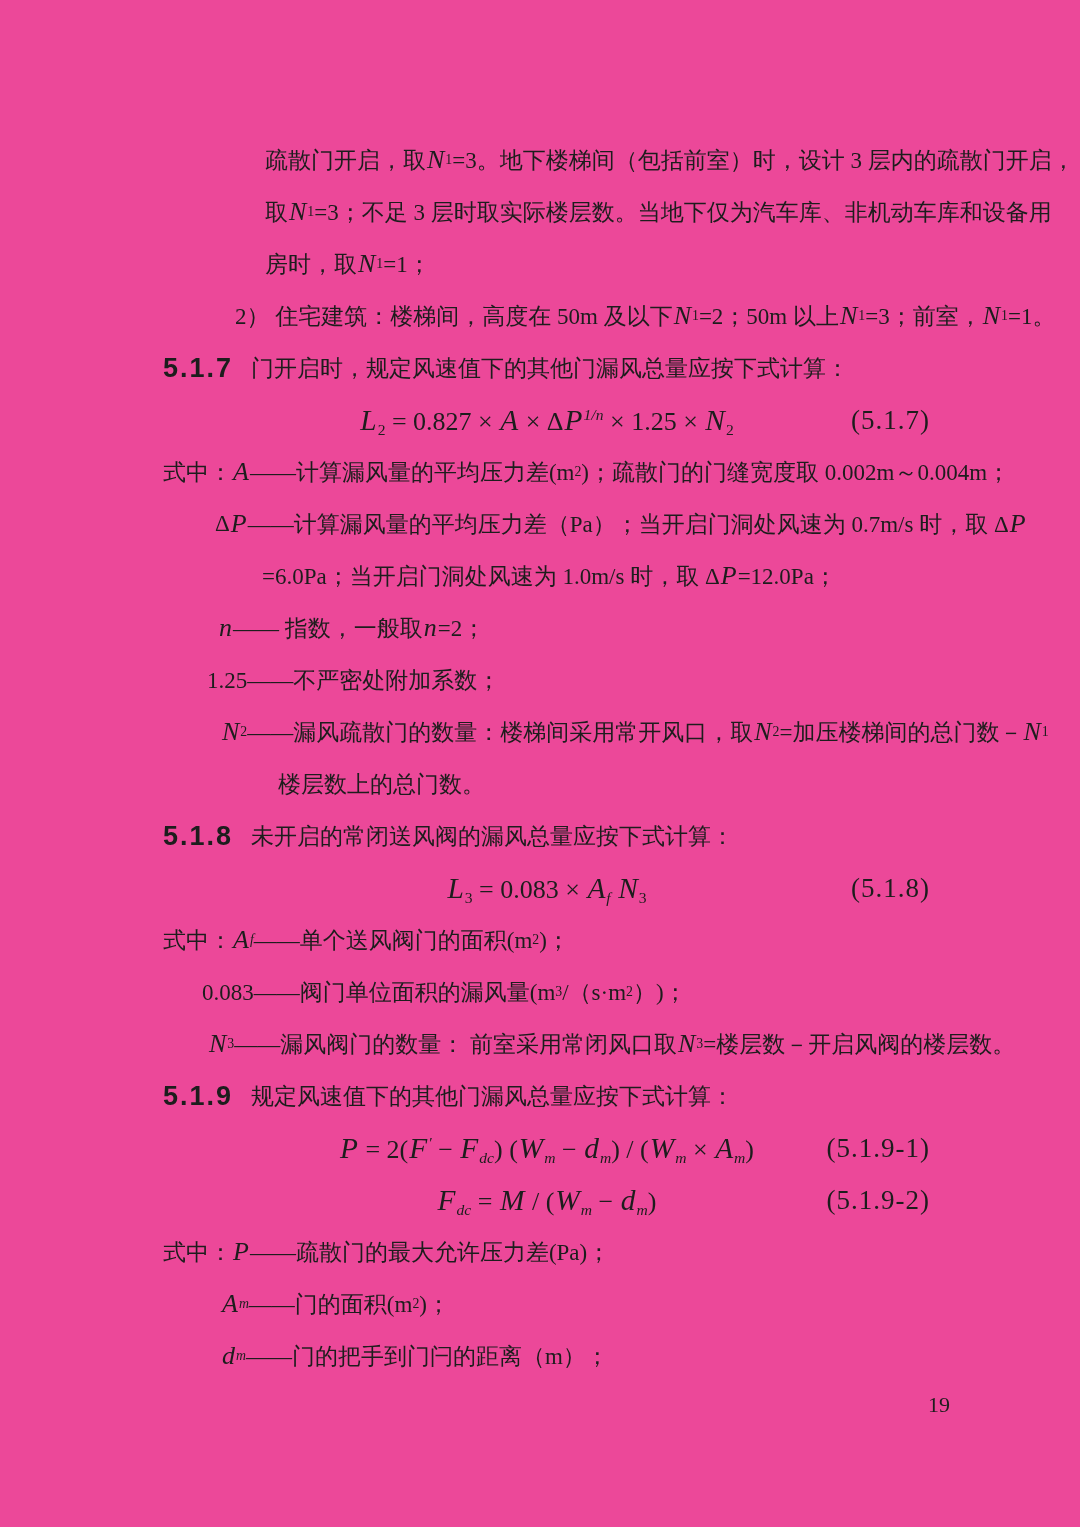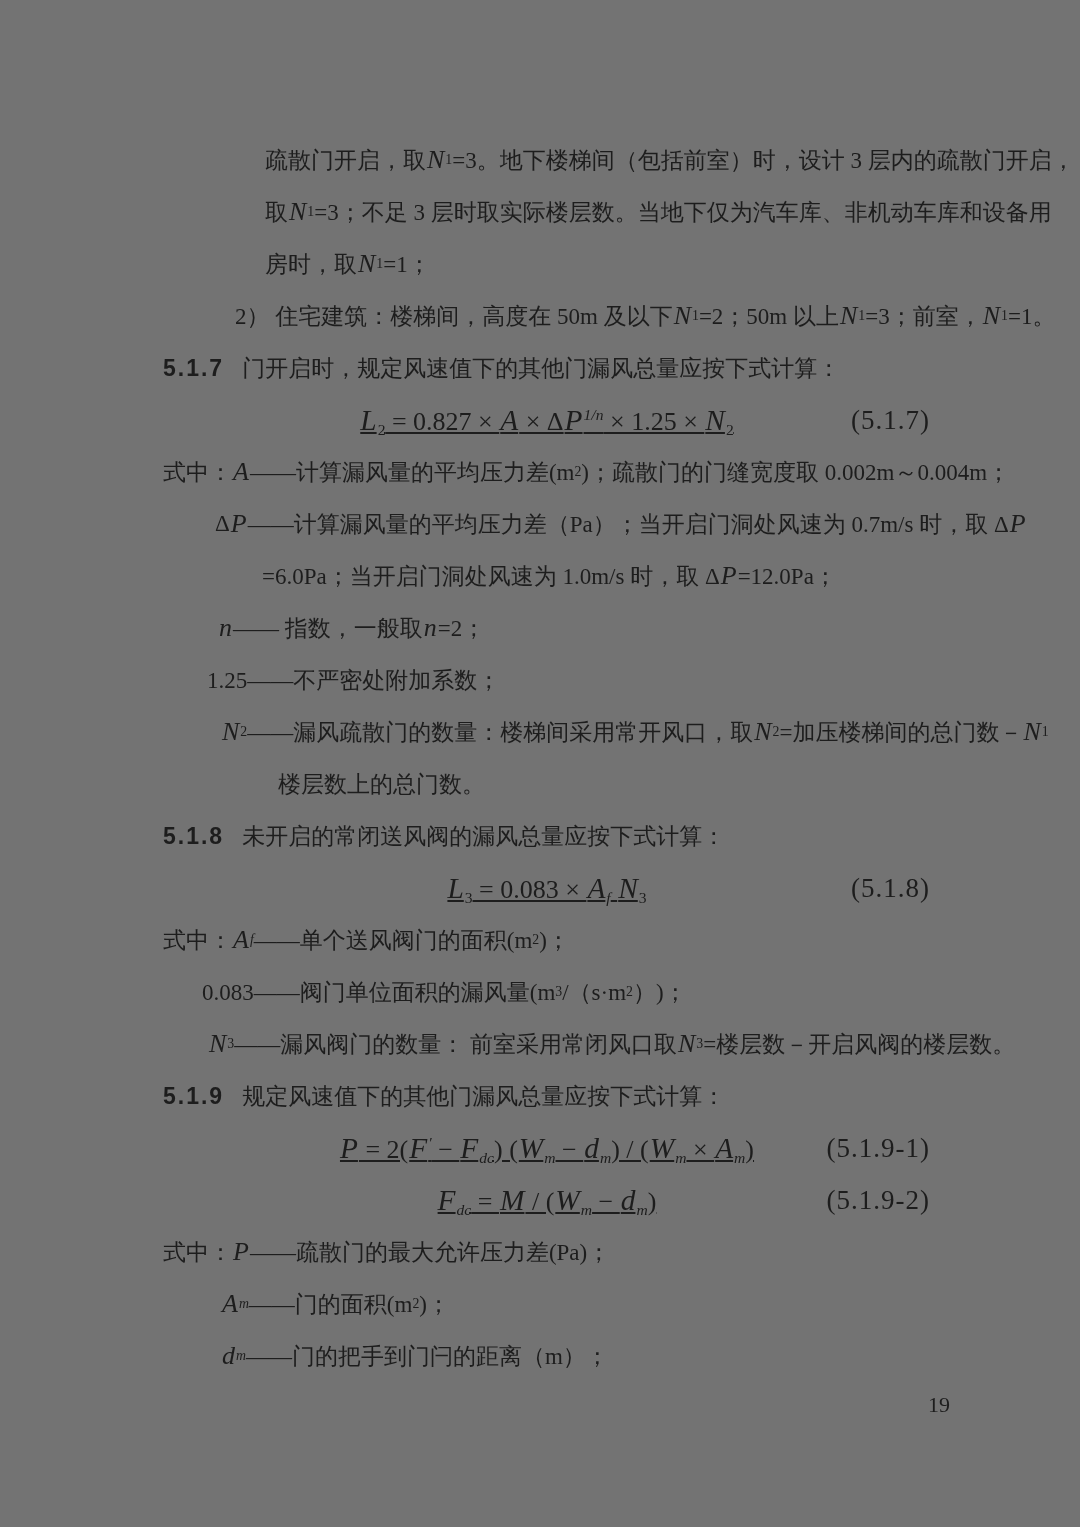--- a/index.html
+++ b/index.html
@@ -4,21 +4,21 @@
 <style>
   html, body {
     margin: 0;
     padding: 0;
     background: #ffffff;
   }
   .page {
     position: relative;
     width: 1080px;
     height: 1527px;
-    background: #737373;
+    background: #ec4899;
     color: #1d1d1d;
     font-family: "Liberation Serif", "DejaVu Serif", serif;
     font-size: 23px;
     overflow: hidden;
   }
   .content {
     position: absolute;
     left: 163px;
     top: 134px;
     width: 767px;
@@ -26,36 +26,35 @@
   .block {
     height: 52px;
     display: flex;
     align-items: center;
     white-space: nowrap;
   }
   .block.formula {
     position: relative;
     justify-content: center;
     font-size: 26px;
-    text-decoration: underline;
   }
   .f-body { display: inline-block; }
   .eq {
     position: absolute;
     right: 0;
     top: 50%;
     transform: translateY(-50%);
     font-size: 27px;
     font-style: normal;
     letter-spacing: 1px;
   }
   .sec-num {
     font-family: "Liberation Sans", "DejaVu Sans", sans-serif;
     font-weight: 700;
-    font-size: 23px;
+    font-size: 27px;
     letter-spacing: 2px;
     margin-right: 18px;
     flex: 0 0 auto;
   }
   .var {
     font-family: "Liberation Serif", "DejaVu Serif", serif;
     font-style: italic;
     font-size: 1.13em;
     padding: 0 1px;
   }

